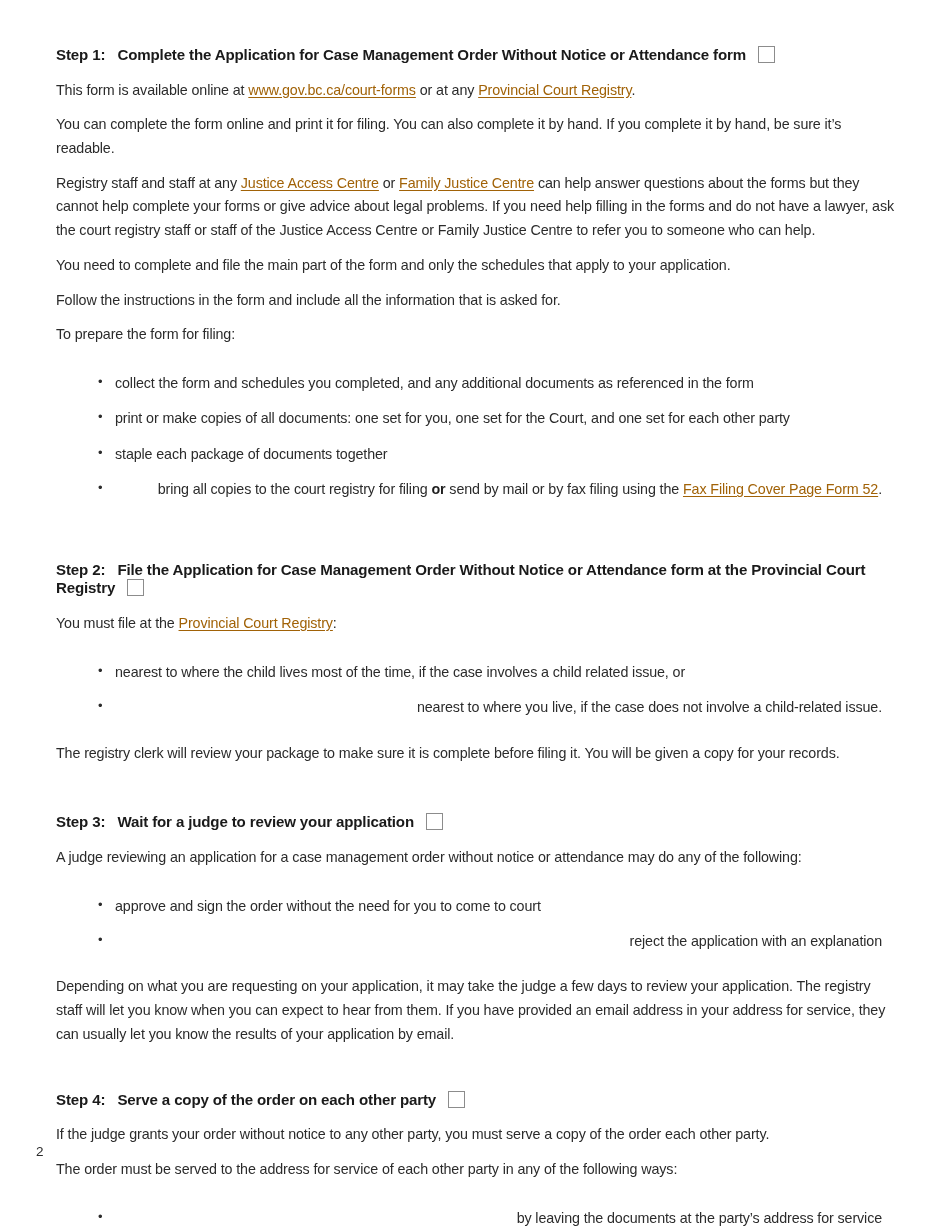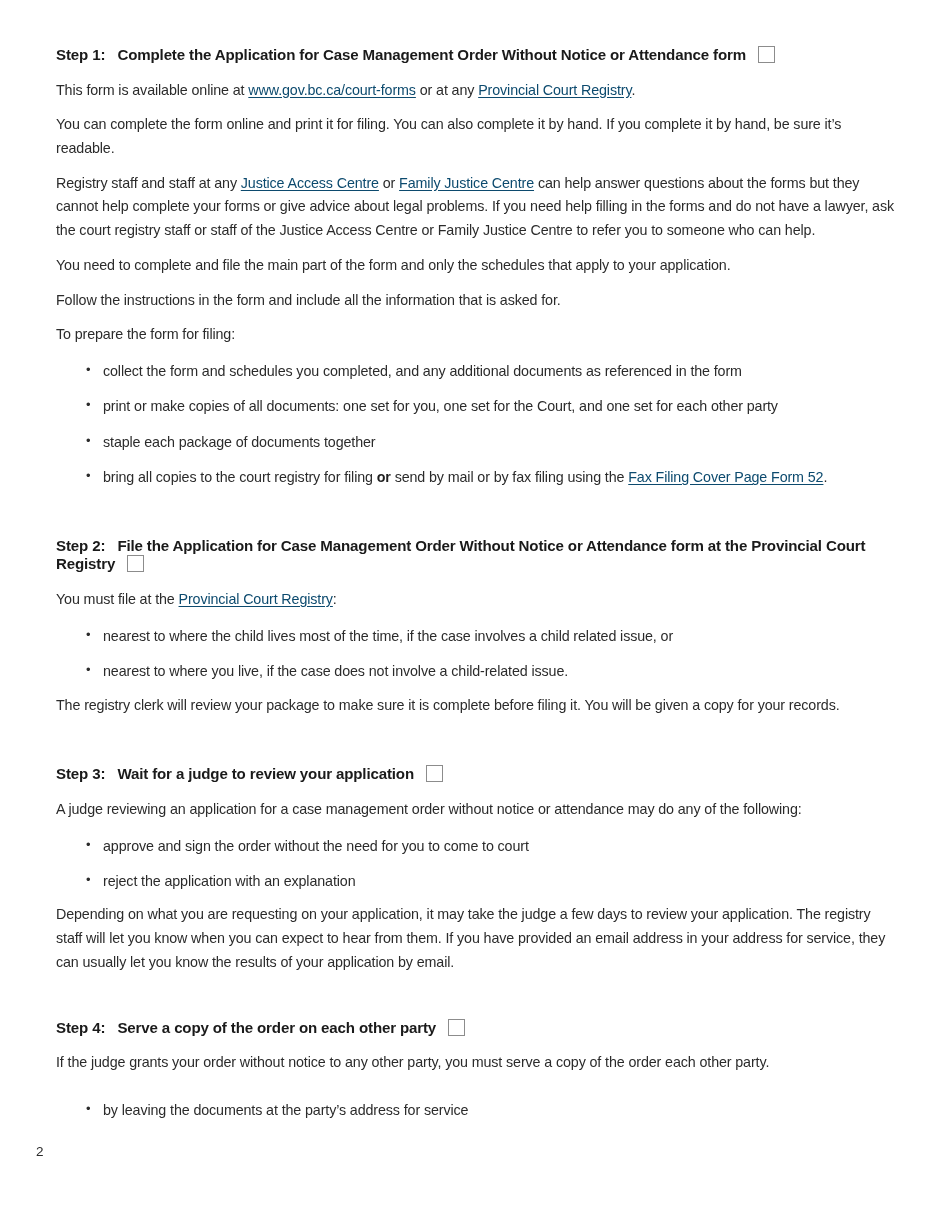--- a/index.html
+++ b/index.html
@@ -61,44 +61,44 @@
     margin: 0;
     padding: 0;
   }
   .gap-sm  { height: 11px; }
   .gap-md  { height: 14px; }
   .gap-xl  { height: 44px; }
   .gap-xxl { height: 48px; }
 
   
   a.link, .link {
-    color: #0c4a6e;
+    color: #a16207;
     text-decoration: underline;
     text-underline-offset: 1.5px;
     cursor: pointer;
   }
 
   b, .b { font-weight: bold; color: #1f1f1f; }
 
   
   ul.blist {
     list-style: none;
-    margin: 0;
+    margin: 12px;
     padding: 0;
   }
   ul.blist > li {
     position: relative;
     padding-left: 47px;
     font-size: 14.3px;
     line-height: 1.5;
     letter-spacing: -0.12px;
     color: #2b2b2b;
     margin: 0 0 14px 0;
   }
-  ul.blist > li:last-child { margin-bottom: 0; }
+  ul.blist > li:last-child { margin-bottom: 0; text-align: right; }
   ul.blist > li::before {
     content: "\2022";
     position: absolute;
     left: 30px;
     top: -1px;
     font-size: 13px;
     color: #2b2b2b;
     line-height: 1.6;
   }
   ul.blist.tight > li { margin-bottom: 12px; }
@@ -223,20 +223,21 @@
       <span class="step-title">Serve a copy of the order on each other party</span>
       <span class="cbox"></span>
     </h2>
 
     <div class="gap-md"></div>
 
     <p class="para">If the judge grants your order without notice to any other party, you must serve a copy of the order each other party.</p>
 
     <div class="gap-sm"></div>
 
+    <p class="para">The order must be served to the address for service of each other party in any of the following ways:</p>
 
     <div class="gap-md"></div>
 
     <ul class="blist tight">
       <li>by leaving the documents at the party’s address for service</li>
 
     </ul>
 
   </div>
 

